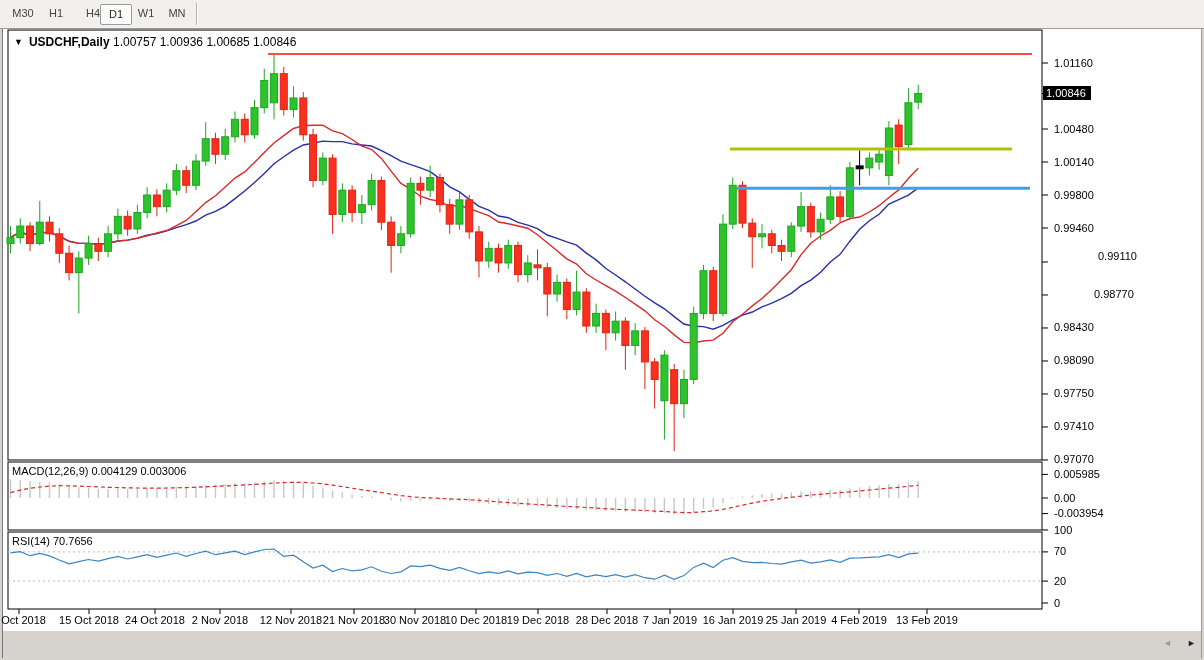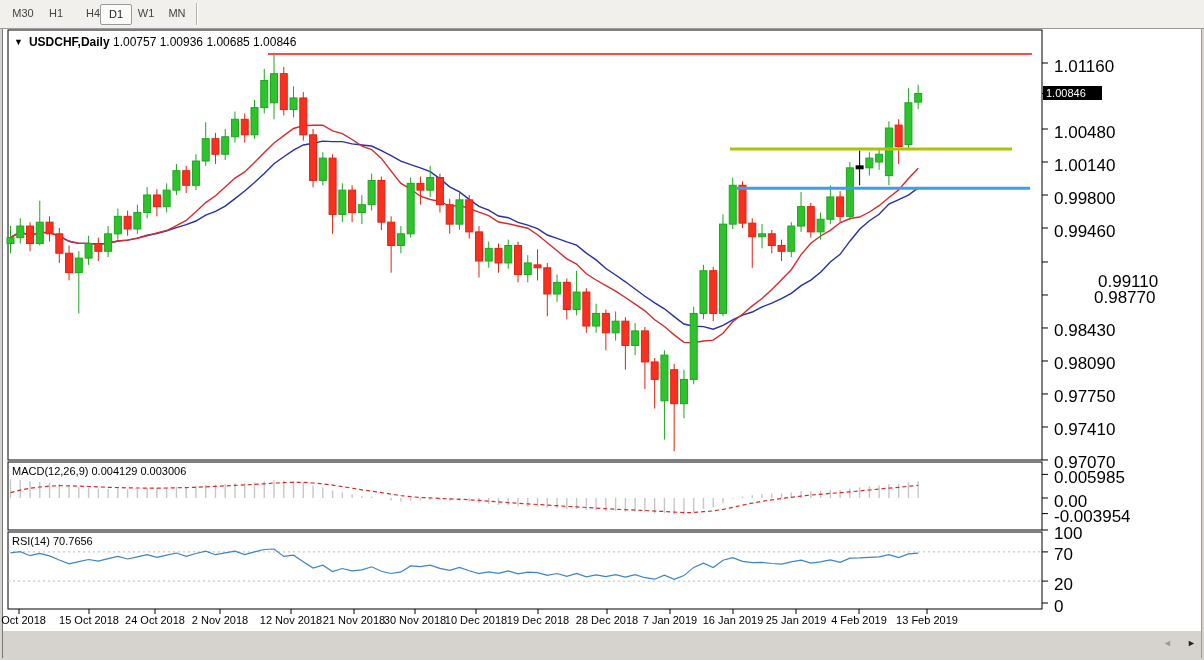--- a/index.html
+++ b/index.html
@@ -15,24 +15,24 @@
   
   #win-bg{left:3px;top:29px;width:1199px;height:602px;background:#fff;}
   #frame-left{left:2px;top:29px;width:1px;height:629px;background:#777;}
   #frame-right{left:1201px;top:29px;width:1px;height:629px;background:#9a9a9a;}
   
   #chart-title{left:14px;top:35px;font-size:12px;color:#000;white-space:nowrap;}
   #chart-title .sym{font-weight:bold;}
   #chart-title .tri{font-size:9px;vertical-align:1px;margin-right:6px;}
   .ind-label{font-size:11px;color:#000;white-space:nowrap;}
   
-  .ax{position:absolute;left:1054px;font-size:17px;color:#000;white-space:nowrap;}
+  .ax{position:absolute;left:1054px;font-size:11px;color:#000;white-space:nowrap;}
   .dt{position:absolute;top:614px;font-size:11px;color:#000;white-space:nowrap;transform:translateX(-50%);}
   #price-tag{left:1043px;height:14px;background:#000;color:#fff;font-size:11px;line-height:14px;
-             padding:0 16px 0 3px;}
+             padding:0 5px 0 3px;}
   
   #tabbar{left:0px;top:631px;width:1204px;height:29px;background:#D6D3CE;border-top:1px solid #fff;
           display:flex;align-items:stretch;padding-left:8px;box-sizing:border-box;}
   .tab{font-size:11px;color:#333;padding:6px 9px 0 9px;white-space:nowrap;cursor:default;}
   .tab.active{background:#FDFDFD;border:1px solid #7e7e7e;border-top:1px solid #fff;font-weight:bold;
               color:#000;border-radius:0 0 2px 2px;padding-top:5px;height:22px;box-sizing:border-box;}
   .tab-sep{color:#8f8f8f;padding-top:5px;font-size:11px;}
   .tab-arrow{position:absolute;top:639px;font-size:9px;line-height:9px;cursor:default;}
 </style>
 </head>
@@ -408,21 +408,21 @@
   <span>RSI(14)</span>
   <span>70.7656</span>
 </div>
 
 <div id="price-axis">
     <div class="ax" style="top: 56.5px;">1.01160</div>
     <div class="ax" style="top: 122.5px;">1.00480</div>
     <div class="ax" style="top: 155.5px;">1.00140</div>
     <div class="ax" style="top: 188.5px;">0.99800</div>
     <div class="ax" style="top: 221.5px;">0.99460</div>
-    <div class="ax" style="top: 272px; padding-left: 44px;">0.99110</div>
+    <div class="ax" style="top: 250px; padding-left: 44px;">0.99110</div>
     <div class="ax" style="top: 288.471px; padding-left: 40px;">0.98770</div>
     <div class="ax" style="top: 321.471px;">0.98430</div>
     <div class="ax" style="top: 354.471px;">0.98090</div>
     <div class="ax" style="top: 387.471px;">0.97750</div>
     <div class="ax" style="top: 420.471px;">0.97410</div>
     <div class="ax" style="top: 453.471px;">0.97070</div>
     <div class="ax" style="top: 467.919px;">0.005985</div>
     <div class="ax" style="top: 491.5px;">0.00</div>
     <div class="ax" style="top: 507.079px;">-0.003954</div>
     <div class="ax" style="top: 523.5px;">100</div>

